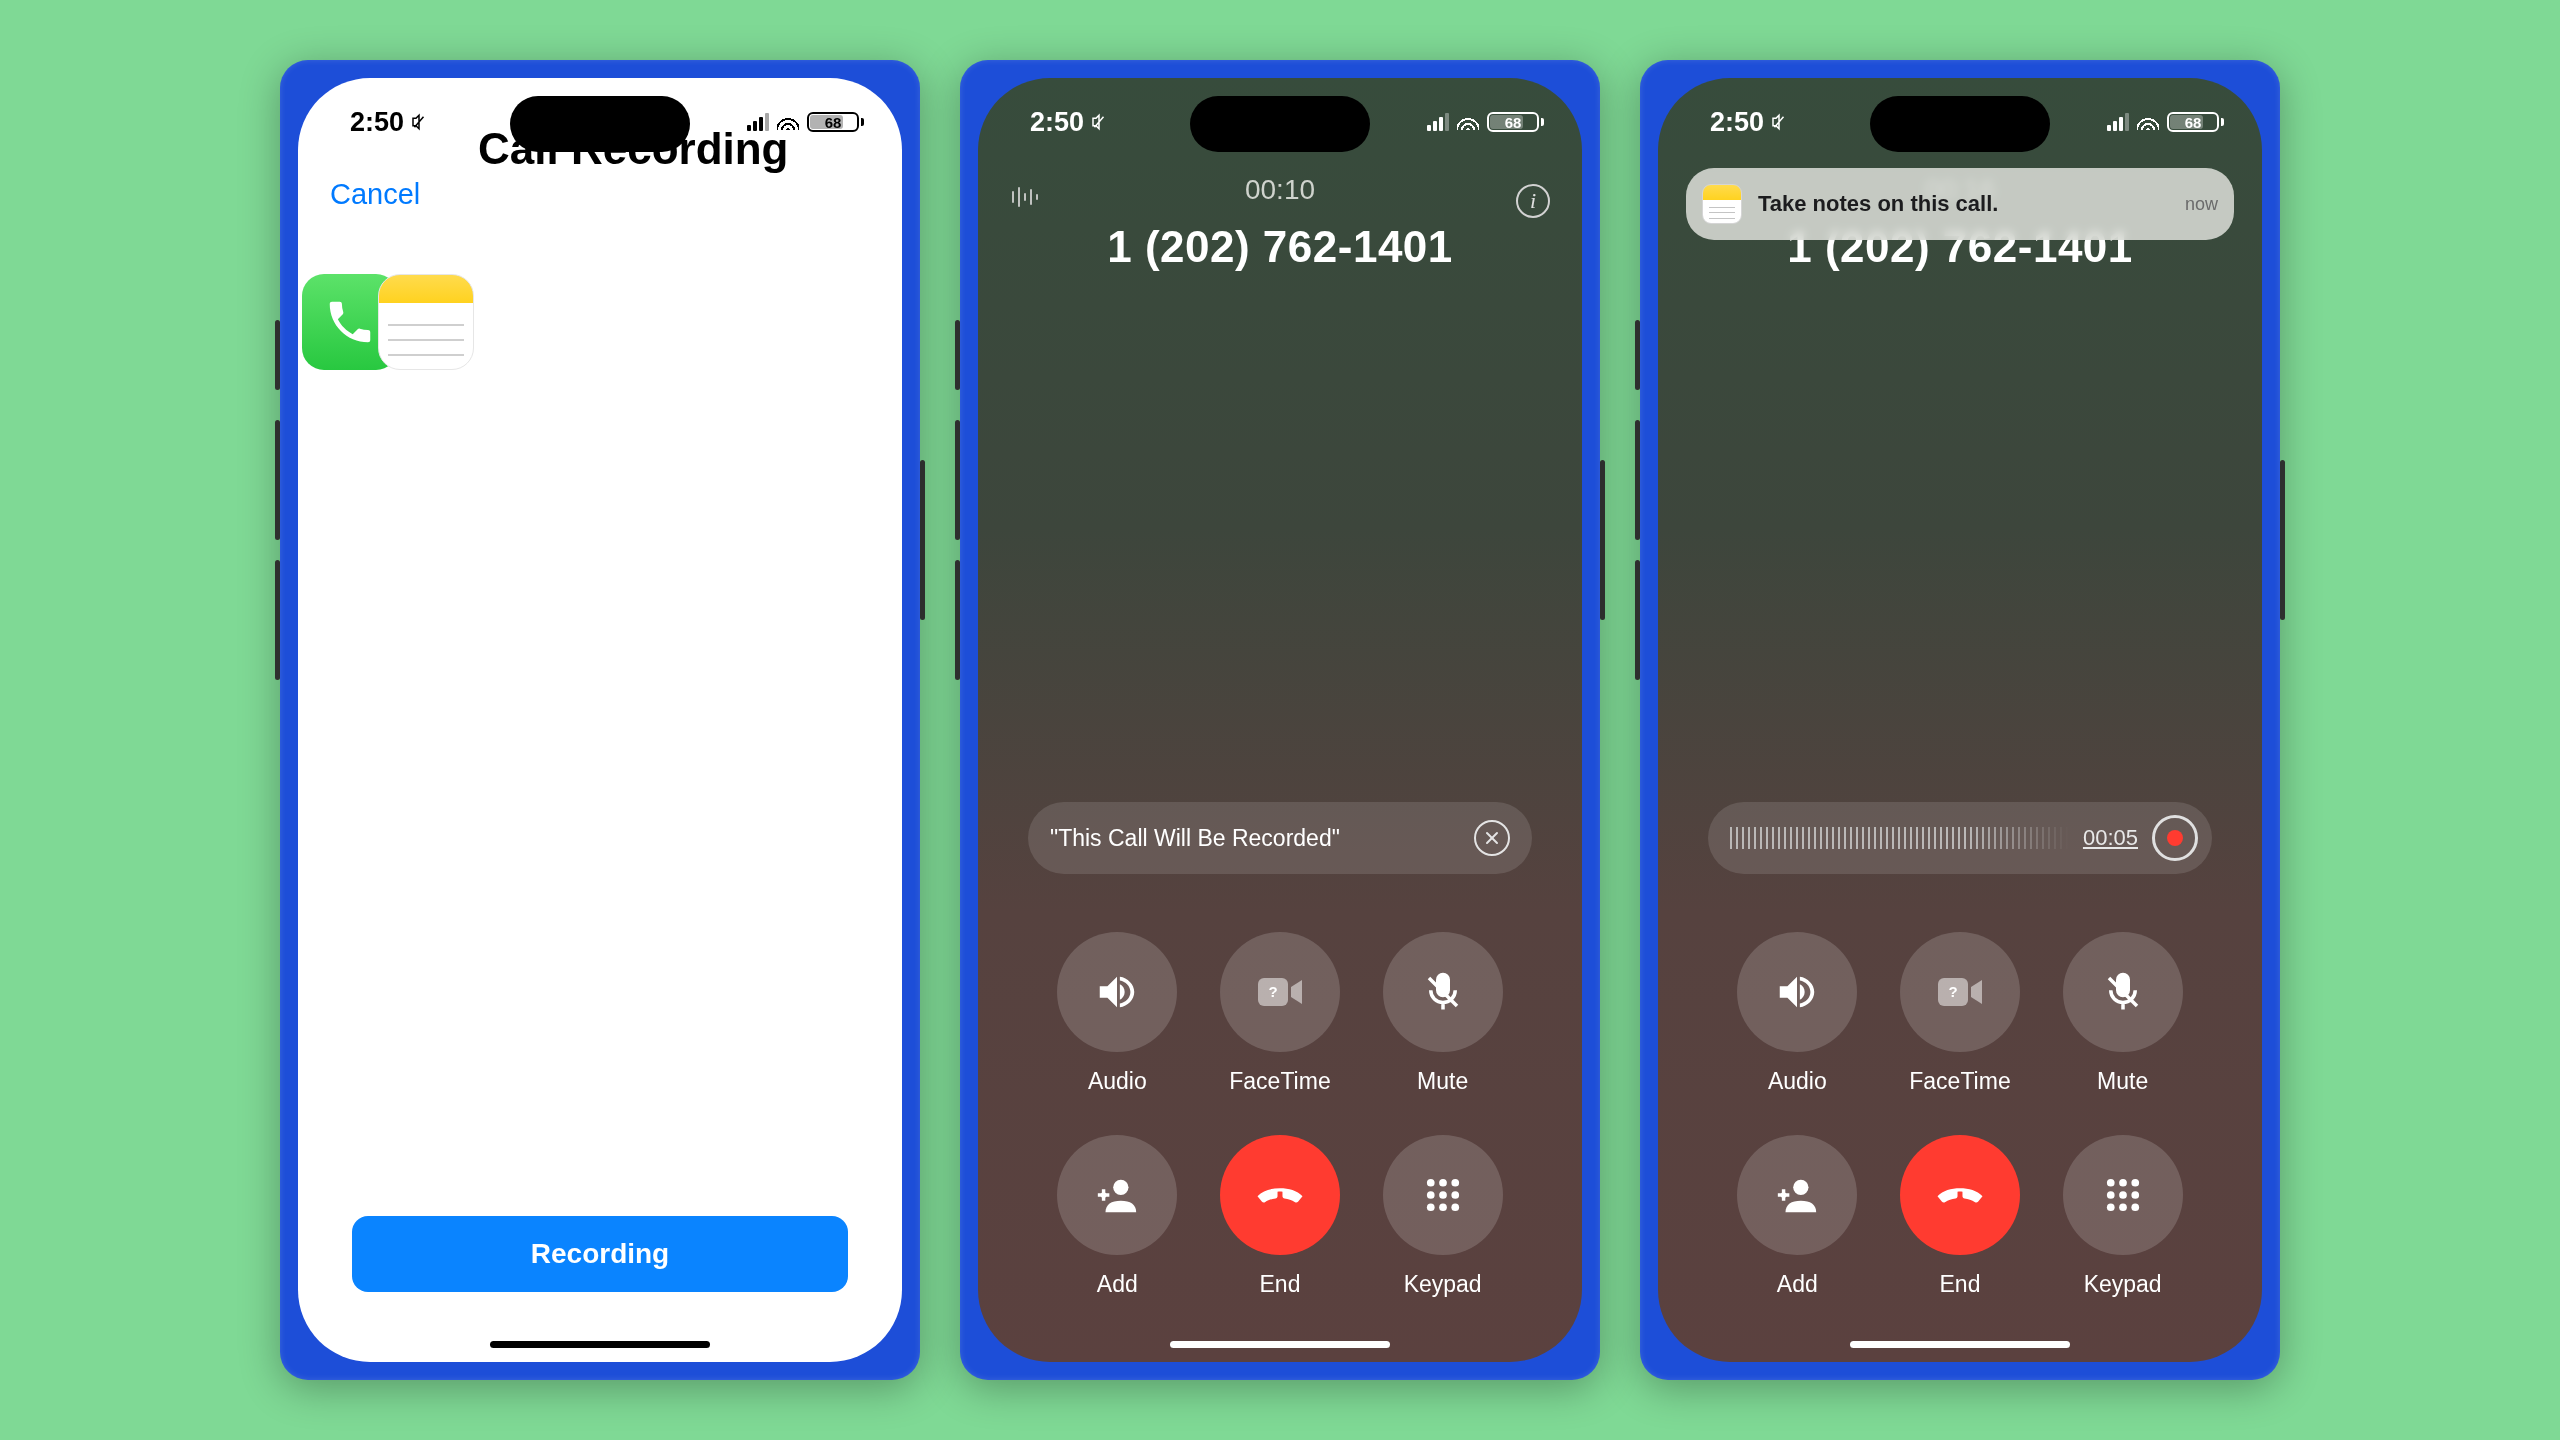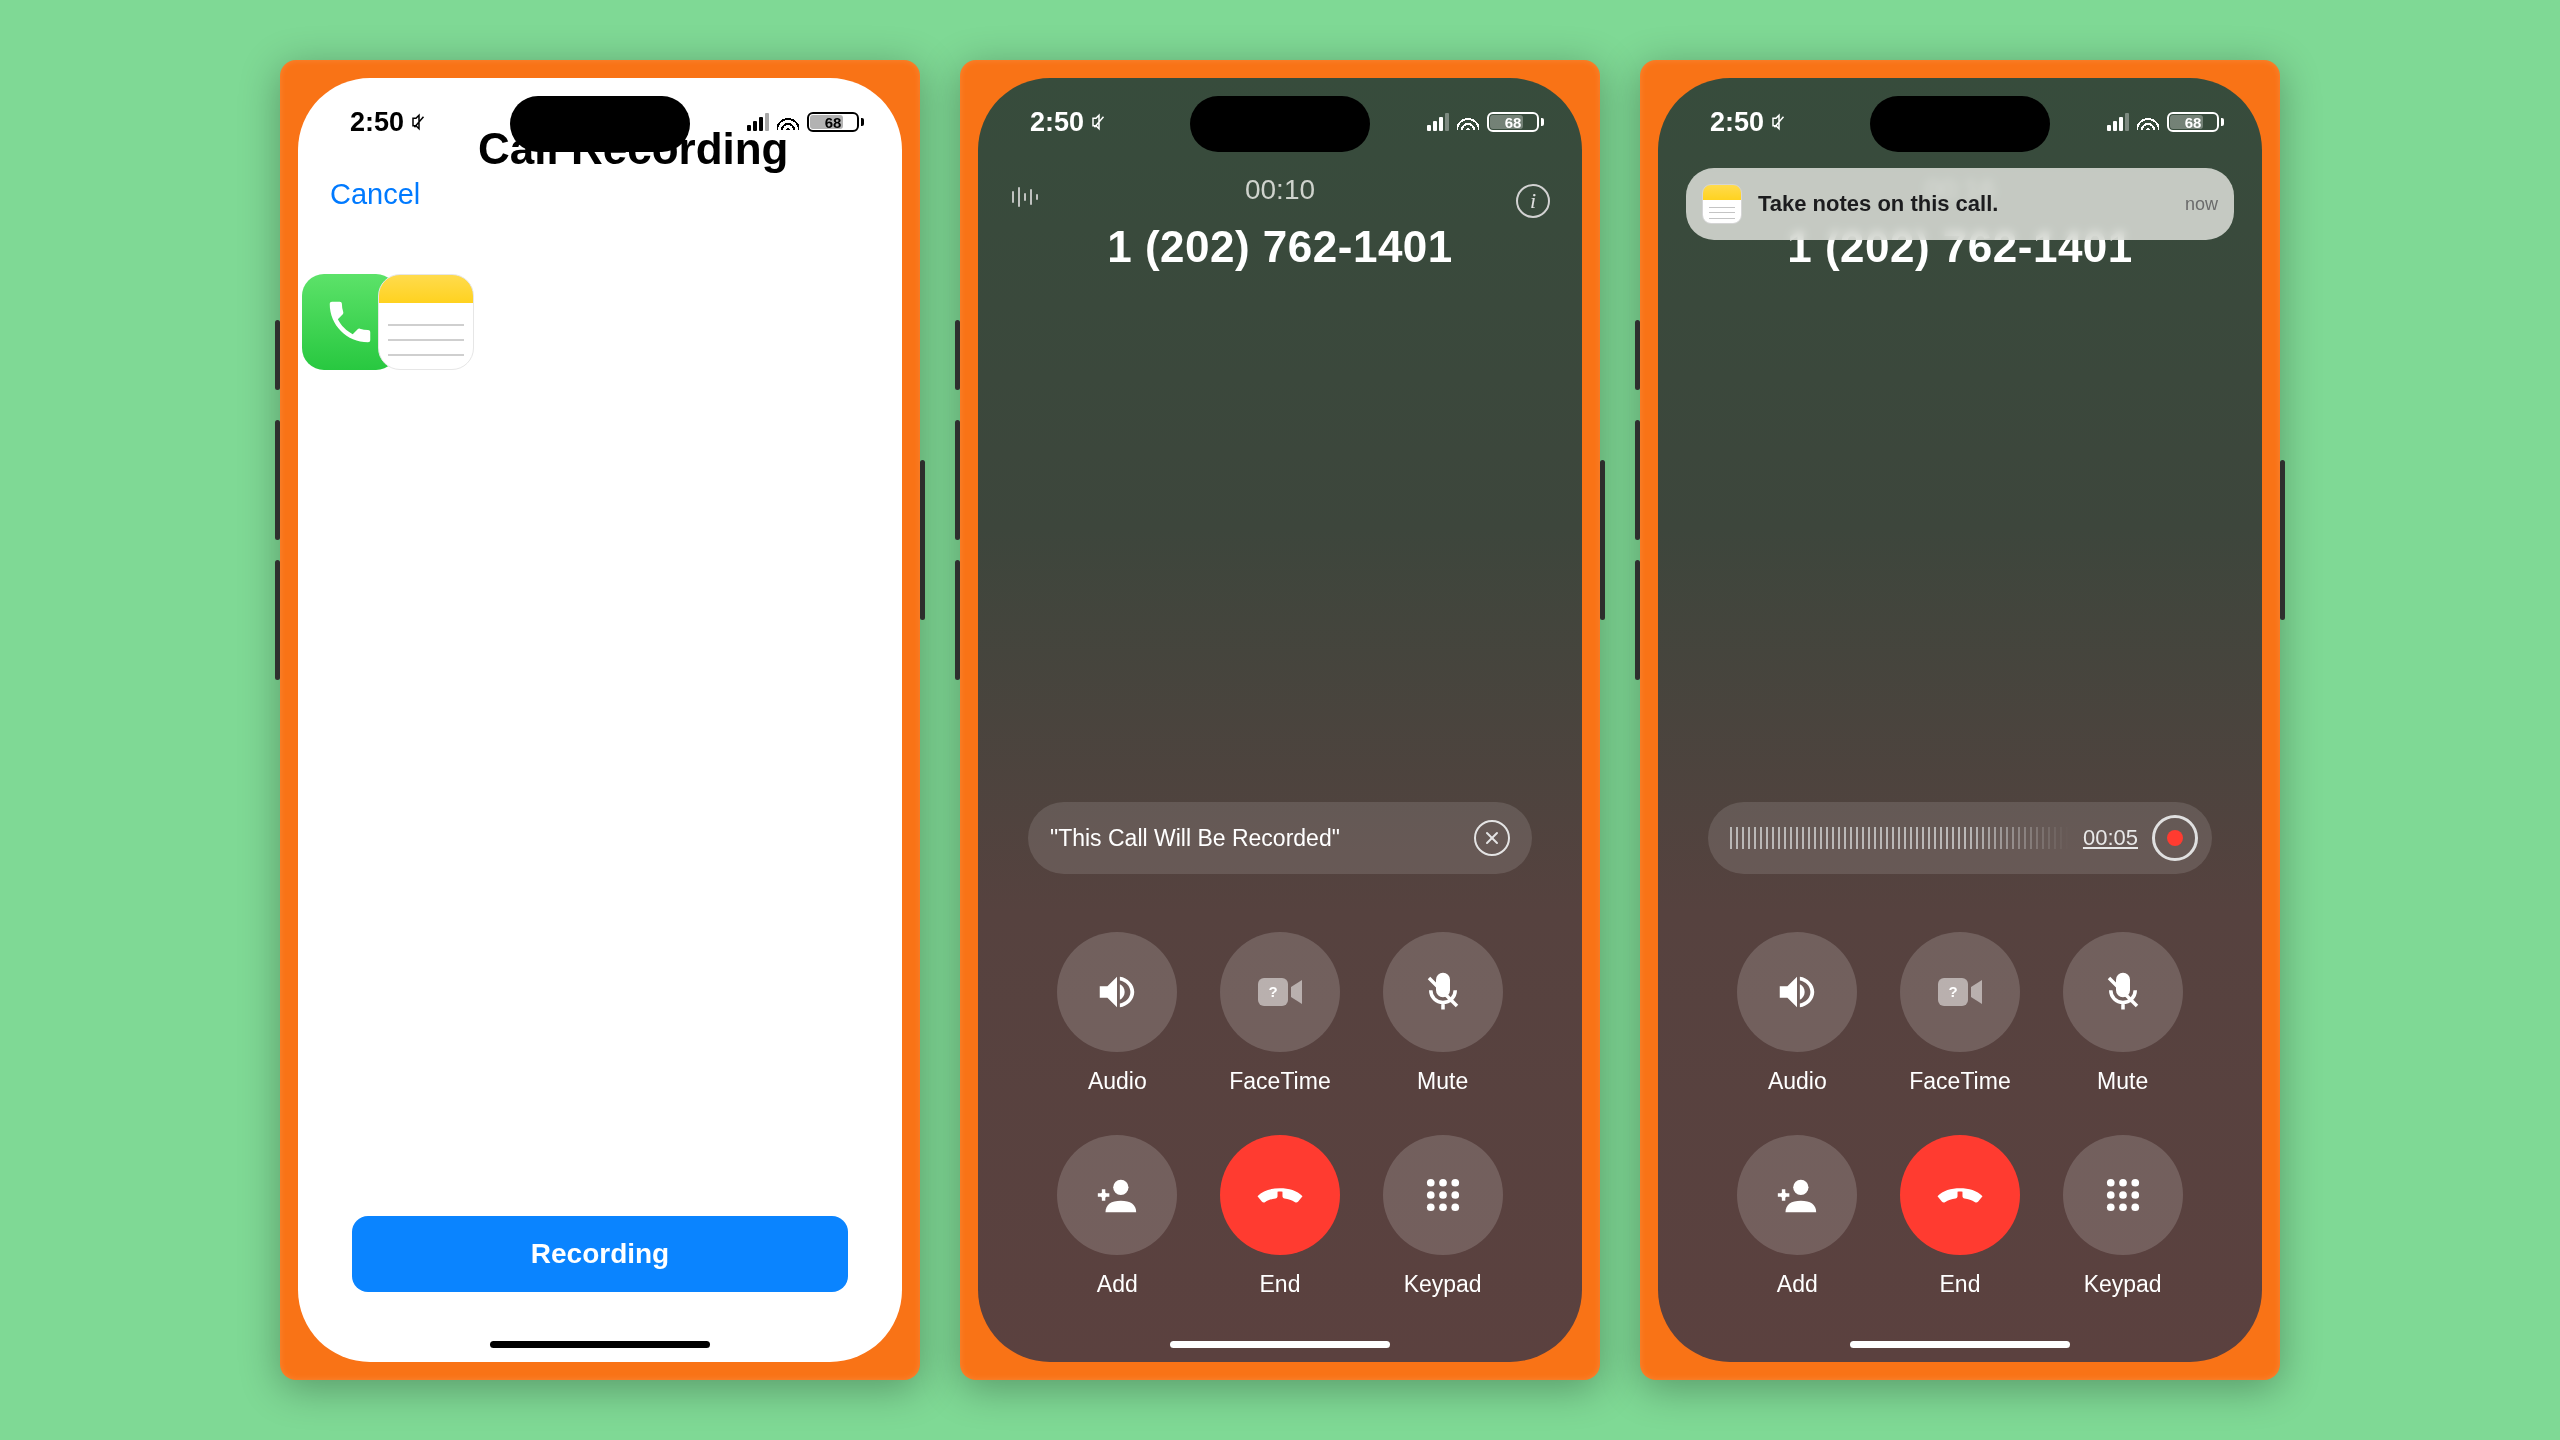--- a/index.html
+++ b/index.html
@@ -10,22 +10,22 @@
   display: flex;
   justify-content: center;
   align-items: center;
   gap: 40px;
   font-family: -apple-system, "SF Pro Display", "Helvetica Neue", Arial, sans-serif;
 }
 
 .phone {
   width: 640px;
   height: 1320px;
-  background: #f97316;
-  border-radius: 16px;
+  background: #1d4ed8;
+  border-radius: 28px;
   padding: 18px;
   position: relative;
   box-shadow: 0 8px 40px rgba(0,0,0,0.3), inset 0 0 6px rgba(255,255,255,0.15);
 }
 .side-btn { position: absolute; background: #2e2e2e; border-radius: 3px; }
 .side-btn.vol1 { left: -5px; top: 260px; width: 5px; height: 70px; }
 .side-btn.vol2 { left: -5px; top: 360px; width: 5px; height: 120px; }
 .side-btn.vol3 { left: -5px; top: 500px; width: 5px; height: 120px; }
 .side-btn.pwr { right: -5px; top: 400px; width: 5px; height: 160px; }
 

